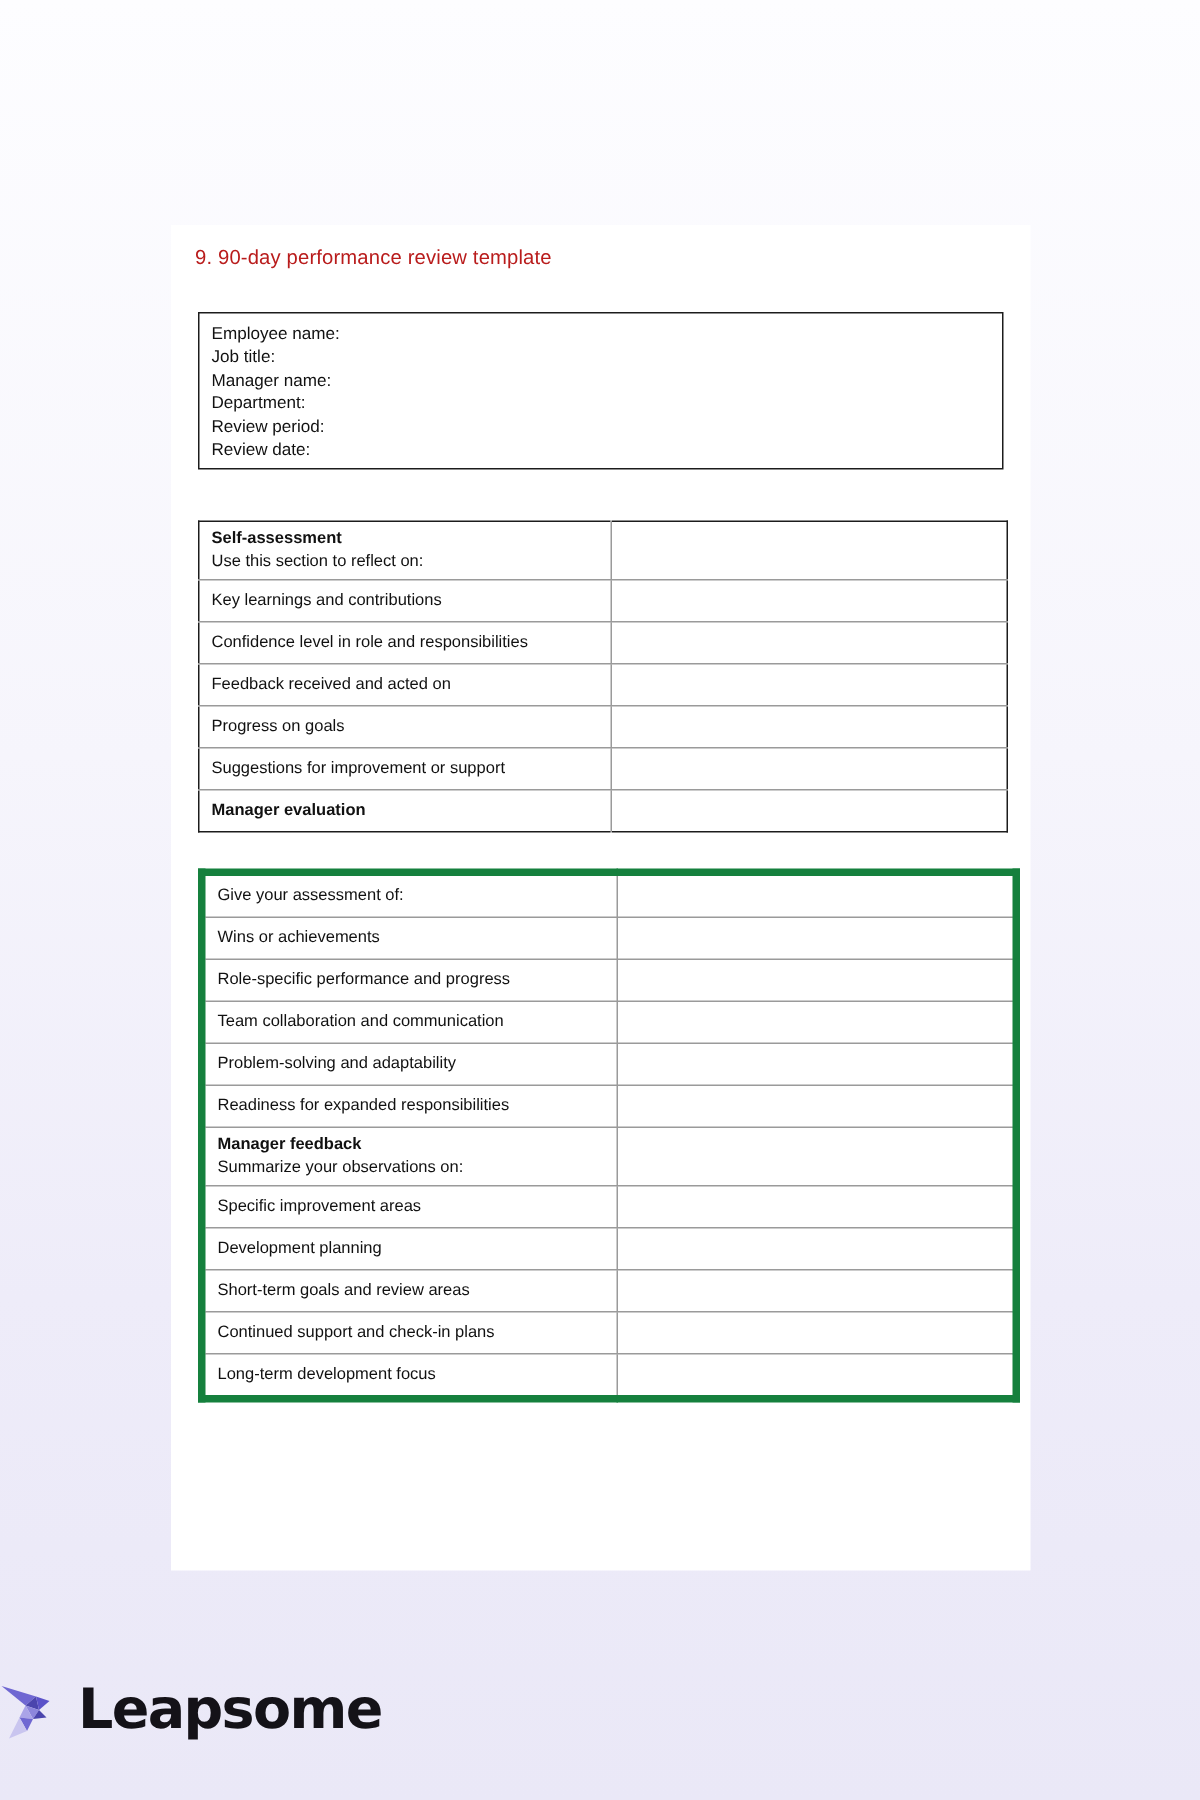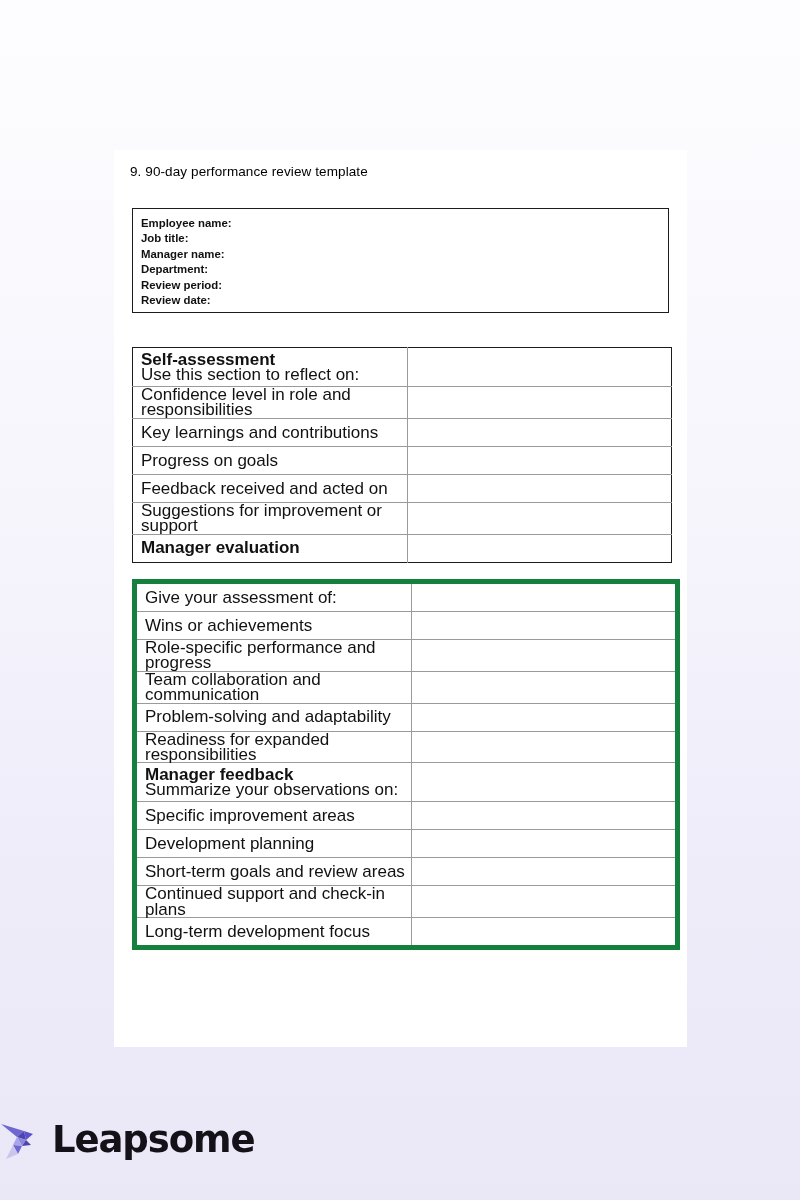--- a/index.html
+++ b/index.html
@@ -23,38 +23,37 @@
     width: 573px;
     height: 897px;
     background: #ffffff;
   }
 
   .doc-title {
     position: absolute;
     left: 16px;
     top: 14px;
     font-size: 13.5px;
-    color: #000000;
+    color: #b91c1c;
     letter-spacing: 0.1px;
     white-space: nowrap;
   }
 
   
   .info-box {
     position: absolute;
     box-sizing: border-box;
     border: 1.4px solid #1c1c1c;
     background: #ffffff;
   }
   .info-box .line {
     font-size: 11.4px;
     color: #111111;
     line-height: 15.4px;
     white-space: nowrap;
-    font-weight: bold;
   }
   .info-box .line.bold {
     font-weight: bold;
   }
   .info-box-inner {
     padding: 7px 0 7px 8px;
   }
 
   
   #identity-box {
@@ -83,21 +82,21 @@
   }
   .tpl-table td {
     border: 1px solid #9a9a9a;
     padding: 0;
     vertical-align: middle;
     background: #ffffff;
   }
   .tpl-table td.label {
     width: 266px;
     padding: 0 0 0 8px;
-    font-size: 17px;
+    font-size: 11px;
     color: #111111;
     line-height: 15.4px;
     margin-left: 44px;
   }
   .tpl-table td.answer {
     width: 263px;
   }
   .tpl-table tr.r-single td { height: 27px; }
   .tpl-table tr.r-double td { height: 38px; }
 
@@ -178,39 +177,39 @@
     <tbody>
         <tr class="r-double">
           <td class="label">
             <span class="cell-heading">Self-assessment</span>
             <span class="cell-sub">Use this section to reflect on:</span>
           </td>
           <td class="answer"></td>
         </tr>
         <tr class="r-single">
           <td class="label">
+            <span class="cell-sub">Key learnings and contributions</span>
+          </td>
+          <td class="answer"></td>
+        </tr>
+        <tr class="r-single">
+          <td class="label">
             <span class="cell-sub">Confidence level in role and responsibilities</span>
           </td>
           <td class="answer"></td>
         </tr>
         <tr class="r-single">
           <td class="label">
-            <span class="cell-sub">Key learnings and contributions</span>
+            <span class="cell-sub">Feedback received and acted on</span>
           </td>
           <td class="answer"></td>
         </tr>
         <tr class="r-single">
           <td class="label">
             <span class="cell-sub">Progress on goals</span>
-          </td>
-          <td class="answer"></td>
-        </tr>
-        <tr class="r-single">
-          <td class="label">
-            <span class="cell-sub">Feedback received and acted on</span>
           </td>
           <td class="answer"></td>
         </tr>
         <tr class="r-single">
           <td class="label">
             <span class="cell-sub">Suggestions for improvement or support</span>
           </td>
           <td class="answer"></td>
         </tr>
         <tr class="r-single">

